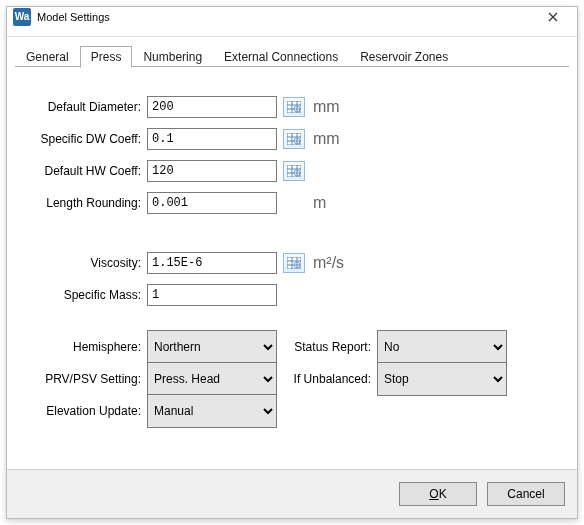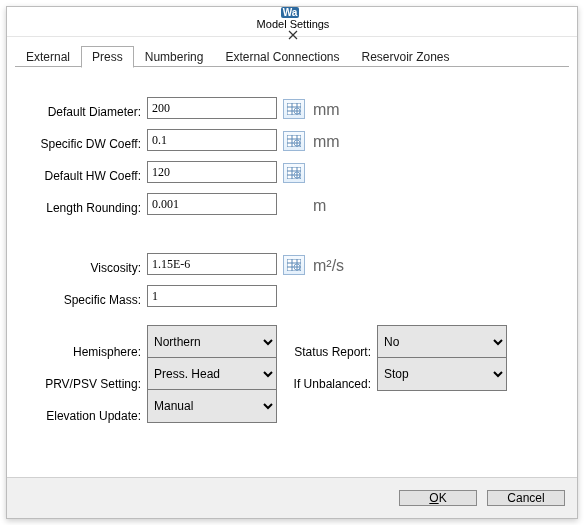--- a/index.html
+++ b/index.html
@@ -22,21 +22,20 @@
     display: flex;
     flex-direction: column;
   }
   .titlebar {
     display: flex;
     align-items: center;
     height: 30px;
     padding: 0 4px 10px 6px;
     background: #fff;
     border-bottom: 1px solid #e5e5e5;
-    flex-direction: column;
   }
   .app-icon {
     width: 18px; height: 18px;
     background: #2c6aa0;
     color: #fff;
     font-size: 10px;
     font-weight: bold;
     display: inline-flex;
     align-items: center;
     justify-content: center;
@@ -82,34 +81,34 @@
   }
 
   .content {
     flex: 1;
     padding: 28px 20px 10px 20px;
     position: relative;
   }
 
   .row {
     display: flex;
-    align-items: flex-end;
+    align-items: center;
     margin-bottom: 8px;
     height: 24px;
   }
   .lbl {
     width: 120px;
     text-align: right;
     padding-right: 6px;
   }
   input.text {
     width: 130px;
     height: 22px;
     padding: 10px 4px;
-    font-family: Liberation Serif, serif;
+    font-family: Liberation Mono, monospace;
     font-size: 12px;
     border: 1px solid #7a7a7a;
     background: #fff;
   }
   select.combo {
     width: 130px;
     height: 34px;
     font-family: inherit;
     font-size: 12px;
     border: 1px solid #7a7a7a;
@@ -146,21 +145,21 @@
   .footer {
     border-top: 1px solid #d0d0d0;
     padding: 12px;
     display: flex;
     justify-content: flex-end;
     gap: 10px;
     background: #f0f0f0;
   }
   .btn {
     min-width: 78px;
-    height: 16px;
+    height: 24px;
     border: 1px solid #8a8a8a;
     background: #e1e1e1;
     font-family: inherit;
     font-size: 12px;
     cursor: default;
     padding: 0 10px;
   }
   .btn u { text-decoration: underline; }
 </style>
 </head>
@@ -172,21 +171,21 @@
     <span class="app-icon">Wa</span>
     <span class="title-text">Model Settings</span>
     <span class="close-btn">
       <svg width="10" height="10" viewBox="0 0 10 10">
           <path d="M1 1 L9 9 M9 1 L1 9" stroke="currentColor" stroke-width="1.2"></path>
         </svg>
     </span>
   </div>
 
   <div class="tabstrip">
-    <div class="tab">External</div>
+    <div class="tab">General</div>
     <div class="tab active">Press</div>
     <div class="tab">Numbering</div>
     <div class="tab">External Connections</div>
     <div class="tab">Reservoir Zones</div>
   </div>
 
   <div class="content">
 
     <div class="row">
       <span class="lbl">Default Diameter:</span>

